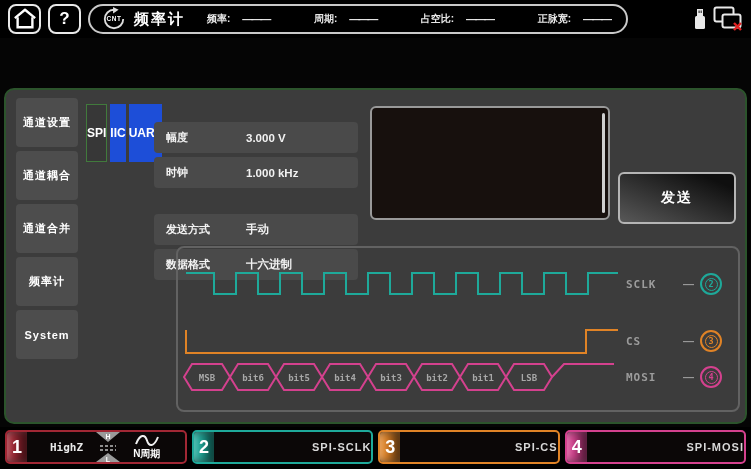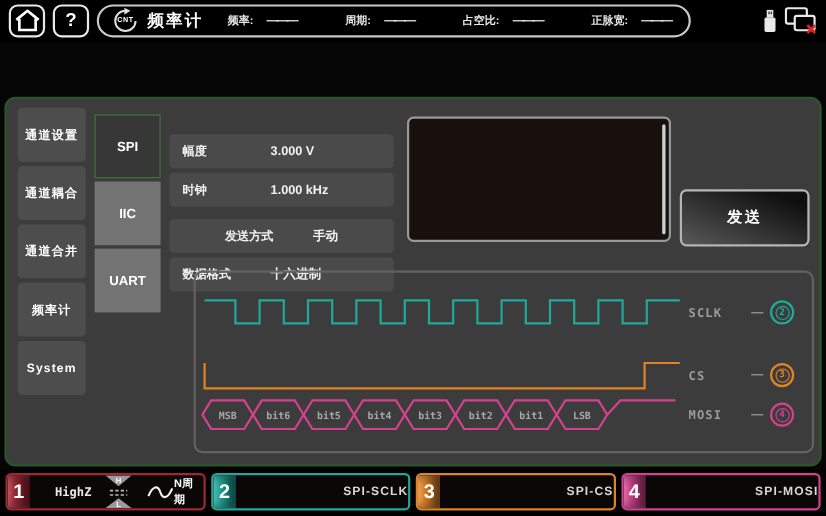--- a/index.html
+++ b/index.html
@@ -38,28 +38,28 @@
                display:flex;align-items:center;justify-content:center;color:#fff;font-weight:bold;
                font-size:16px;cursor:pointer;}
 
   
   .content{position:absolute;left:4px;top:88px;width:743px;height:336px;background:#3c3c3c;
            border:2px solid #2c542c;border-radius:10px;box-sizing:border-box;z-index:1;}
   .sidebar{position:absolute;left:10px;top:8px;width:62px;display:flex;flex-direction:column;gap:4px;}
   .side-item{height:49px;background:#4d4d4d;border-radius:4px;display:flex;align-items:center;
              justify-content:center;color:#fff;font-weight:bold;font-size:11px;letter-spacing:1px;cursor:pointer;}
   .side-item.selected{background:#5c5c5c;}
-  .submenu{position:absolute;left:80px;top:14px;width:60px;display:flex;flex-direction:column;gap:3px;}
-  .sub-item{height:58px;background:#737373;display:flex;align-items:center;justify-content:center;
+  .submenu{position:absolute;left:80px;top:14px;width:60px;display:flex;flex-direction:row;gap:3px;}
+  .sub-item{height:58px;background:#1d4ed8;display:flex;align-items:center;justify-content:center;
             color:#fff;font-weight:bold;font-size:12px;cursor:pointer;box-sizing:border-box;}
   .sub-item.selected{background:#373737;border:1px solid #417a3c;}
   .params{position:absolute;left:148px;top:32px;width:204px;display:flex;flex-direction:column;}
   .param-row{height:31px;background:#4a4a4a;border-radius:4px;display:flex;align-items:center;
              padding:0 12px;margin-bottom:4px;cursor:pointer;}
-  .param-row.group-gap{margin-top:7px;justify-content:center;}
+  .param-row.group-gap{margin-top:22px;}
   .p-label{font-size:11px;font-weight:bold;color:#f2f2f2;width:80px;flex:none;}
   .p-value{font-size:11.5px;font-weight:bold;color:#f2f2f2;}
   .display{position:absolute;left:364px;top:16px;width:236px;height:110px;background:#17100d;
            border:2px solid #999;border-radius:6px;cursor:pointer;}
   .display-scrollbar{position:absolute;right:3px;top:5px;bottom:5px;width:3px;background:#cfcfcf;border-radius:2px;}
   .open-btn{position:absolute;left:612px;top:16px;width:118px;height:56px;background:#0d0d0d;
             border:2px solid #b5b5b5;border-radius:6px;color:#fff;font-weight:bold;font-size:14px;
             display:flex;align-items:center;justify-content:center;overflow:hidden;cursor:pointer;
             font-family:"Liberation Sans",sans-serif;letter-spacing:2px;}
   .green-strip{position:absolute;right:0;top:0;bottom:0;width:26px;
@@ -93,21 +93,21 @@
             display:flex;align-items:center;overflow:hidden;box-sizing:border-box;cursor:pointer;}
   .ch-block.first{flex:0 0 182px;}
   .ch-block.rest{flex:1;}
   .stripe{width:20px;height:100%;flex:none;background:var(--c);
           box-shadow:inset -8px 0 10px rgba(0,0,0,.6),inset 3px 0 6px rgba(255,255,255,.28);
           display:flex;align-items:center;justify-content:center;color:#fff;font-weight:bold;font-size:18px;}
   .ch-label{flex:1;text-align:right;color:#d8d8d8;font-family:Liberation Sans, sans-serif;
             font-size:11px;font-weight:bold;letter-spacing:1px;}
   .ch1-extra{display:flex;align-items:center;gap:11px;padding-left:23px;}
   .highz{color:#e9e9e9;font-family:"DejaVu Sans Mono",monospace;font-size:11px;font-weight:bold;}
-  .mode{display:flex;flex-direction:row;align-items:center;gap:0;color:#fff;font-size:10px;font-weight:bold;}
+  .mode{display:flex;flex-direction:column;align-items:center;gap:0;color:#fff;font-size:10px;font-weight:bold;}
 </style>
 </head>
 <body>
 
 <div class="screen">
 
   <header class="topbar">
     <button class="icon-btn">
       <svg width="26" height="24" viewBox="0 0 28 26">
         <path d="M3,12 L14,3 L25,12" fill="none" stroke="#fff" stroke-width="2.6" stroke-linejoin="round"></path>

